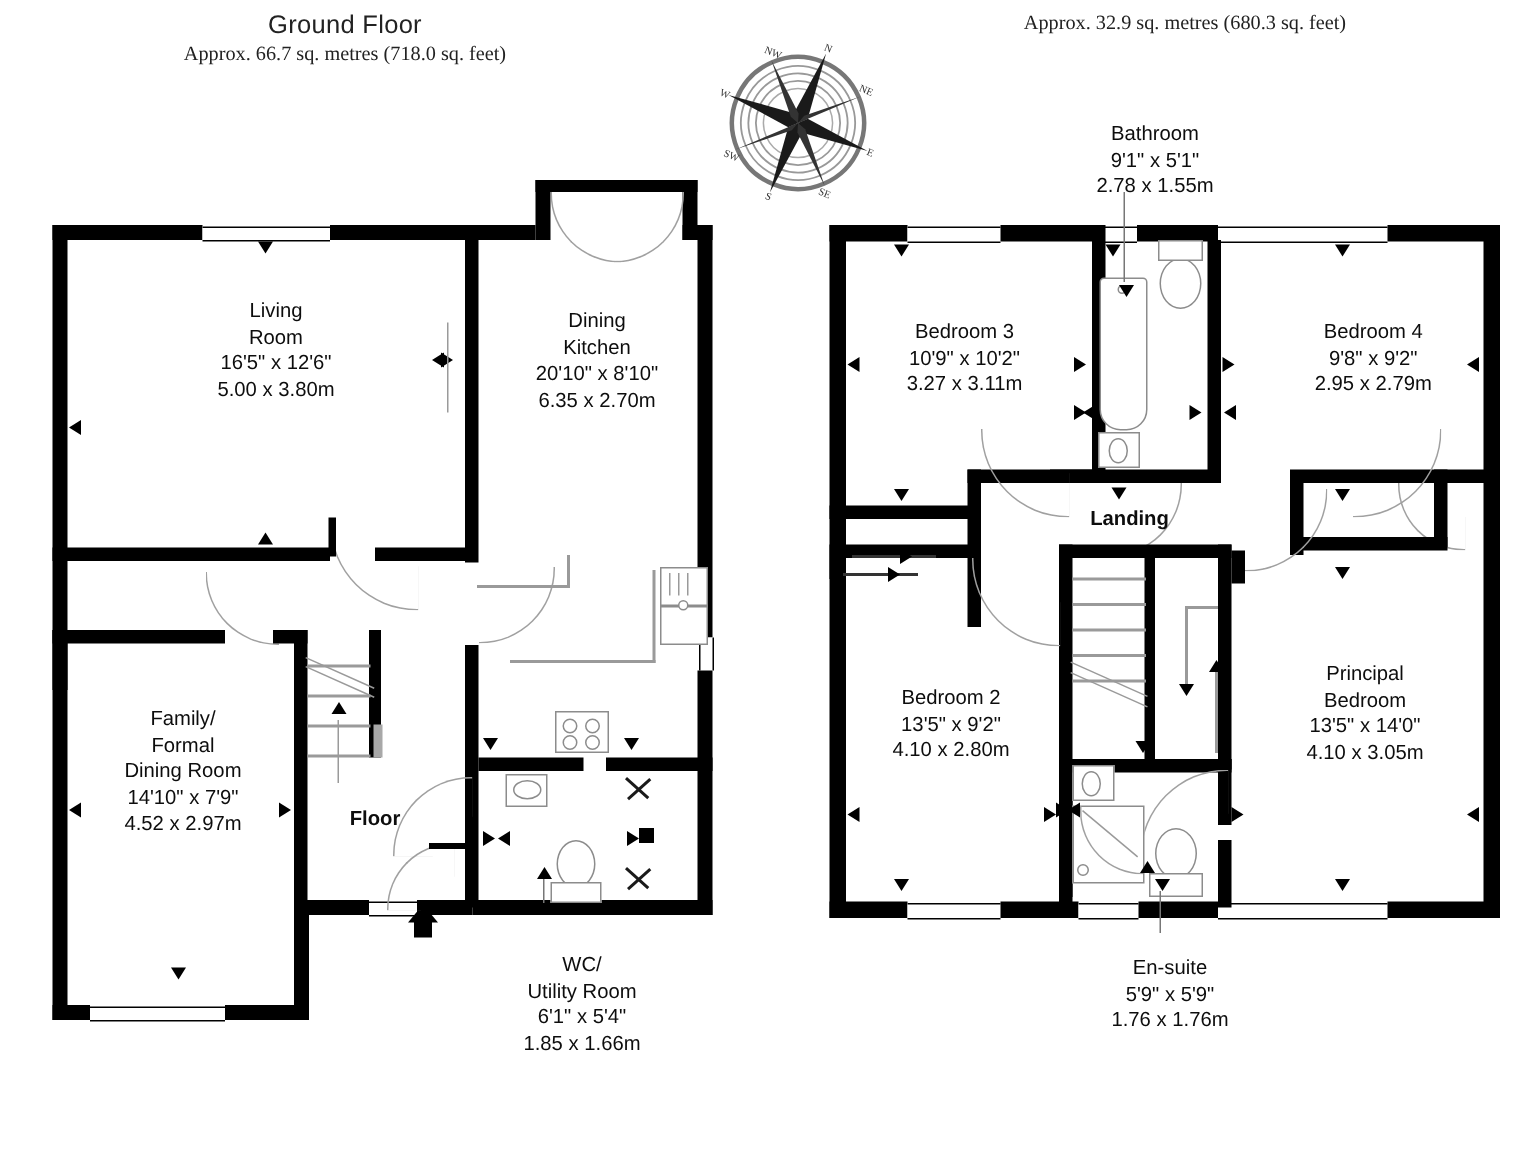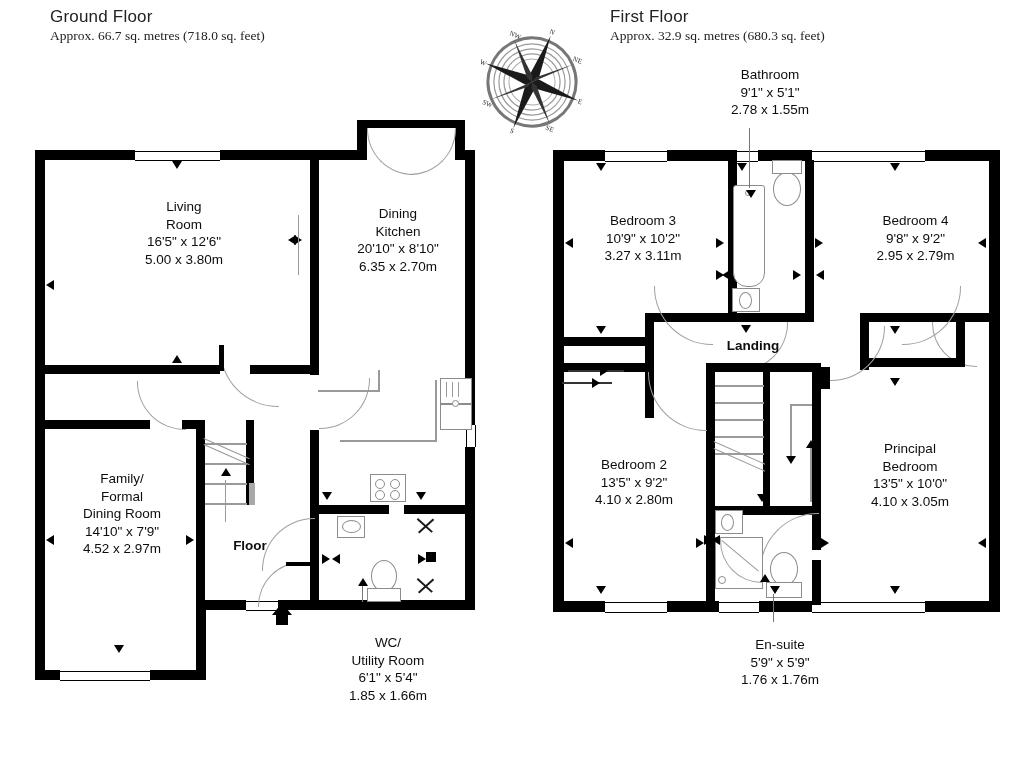--- a/index.html
+++ b/index.html
@@ -8,21 +8,21 @@
     width:1024px;height:768px;
     font-family:"Liberation Sans", sans-serif;
     color:#111111;
     position:relative;
     overflow:hidden;
   }
   #stage{position:absolute;left:0;top:0;width:1024px;height:768px;}
 
   
   .floor-title{
-    position:absolute;width:360px;
+    position:absolute;text-align:center;width:360px;
   }
   .floor-title .t1{
     font-size:17px;letter-spacing:.2px;color:#222;line-height:21px;
   }
   .floor-title .t2{
     font-family:"Liberation Serif", serif;
     font-size:13.5px;color:#222;line-height:18px;
   }
   .room-label{
     position:absolute;text-align:center;
@@ -61,21 +61,20 @@
 <body>
 
 <div id="stage">
 
   <div class="floor-title" style="left:50px;top:6px;">
     <div class="t1">Ground Floor</div>
     <div class="t2">Approx. 66.7 sq. metres (718.0 sq. feet)</div>
   </div>
 
   <div class="floor-title" style="left:610px;top:6px;">
-    <div class="t1">First Floor</div>
     <div class="t2">Approx. 32.9 sq. metres (680.3 sq. feet)</div>
   </div>
 
   <div class="compass" style="left:476px;top:26px;">
     <svg width="112" height="112" viewBox="0 0 112 112">
       <g transform="rotate(22 56 56)">
         <circle cx="56" cy="56" r="44" fill="none" stroke="#777" stroke-width="3"></circle>
         <circle cx="56" cy="56" r="38" fill="none" stroke="#999" stroke-width="1.2"></circle>
         <circle cx="56" cy="56" r="33" fill="none" stroke="#999" stroke-width="1.2"></circle>
         <circle cx="56" cy="56" r="28" fill="none" stroke="#999" stroke-width="1.2"></circle>
@@ -363,41 +362,41 @@
     <div class="ar down" style="left:890px;top:586px;"></div>
     <div class="ar right" style="left:821px;top:538px;"></div>
 
     <div class="ar right" style="left:704px;top:535px;"></div>
     <div class="ar left" style="left:712px;top:535px;"></div>
     <div class="ar up" style="left:760px;top:574px;"></div>
     <div class="ar down" style="left:770px;top:586px;"></div>
     <div class="leader" style="left:773px;top:594px;width:1.4px;height:28px;"></div>
     <div class="ar down" style="left:757px;top:494px;"></div>
 
-    <div class="room-label" style="left:700px;top:66px;width:140px;">Bathroom
+    <div class="room-label" style="left:700px;top:80px;width:140px;">Bathroom
 9'1" x 5'1"
 2.78 x 1.55m</div>
 
     <div class="room-label" style="left:568px;top:212px;width:150px;">Bedroom 3
 10'9" x 10'2"
 3.27 x 3.11m</div>
 
     <div class="room-label" style="left:838px;top:212px;width:155px;">Bedroom 4
 9'8" x 9'2"
 2.95 x 2.79m</div>
 
     <div class="room-label one" style="left:688px;top:337px;width:130px;">Landing</div>
 
     <div class="room-label" style="left:558px;top:456px;width:152px;">Bedroom 2
 13'5" x 9'2"
 4.10 x 2.80m</div>
 
     <div class="room-label" style="left:830px;top:440px;width:160px;">Principal
 Bedroom
-13'5" x 10'0"
+13'5" x 14'0"
 4.10 x 3.05m</div>
 
     <div class="room-label" style="left:700px;top:636px;width:160px;">En-suite
 5'9" x 5'9"
 1.76 x 1.76m</div>
   </div>
 
 
 </div>
 

